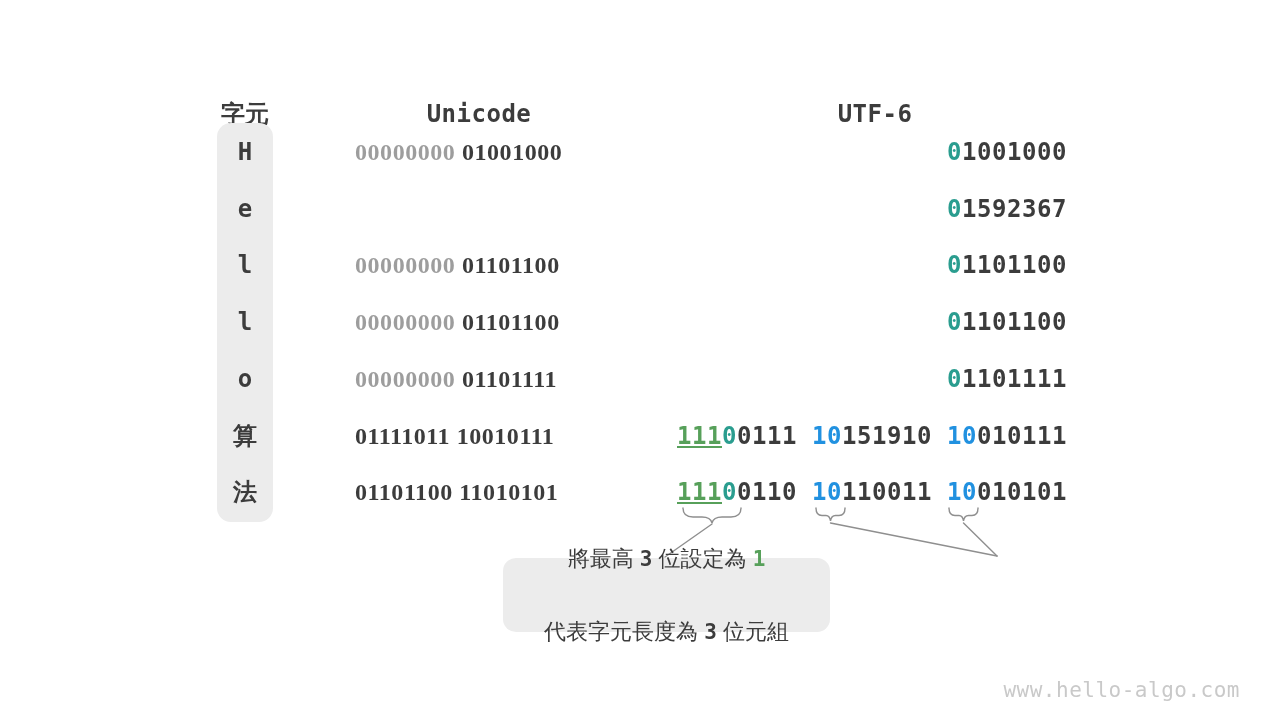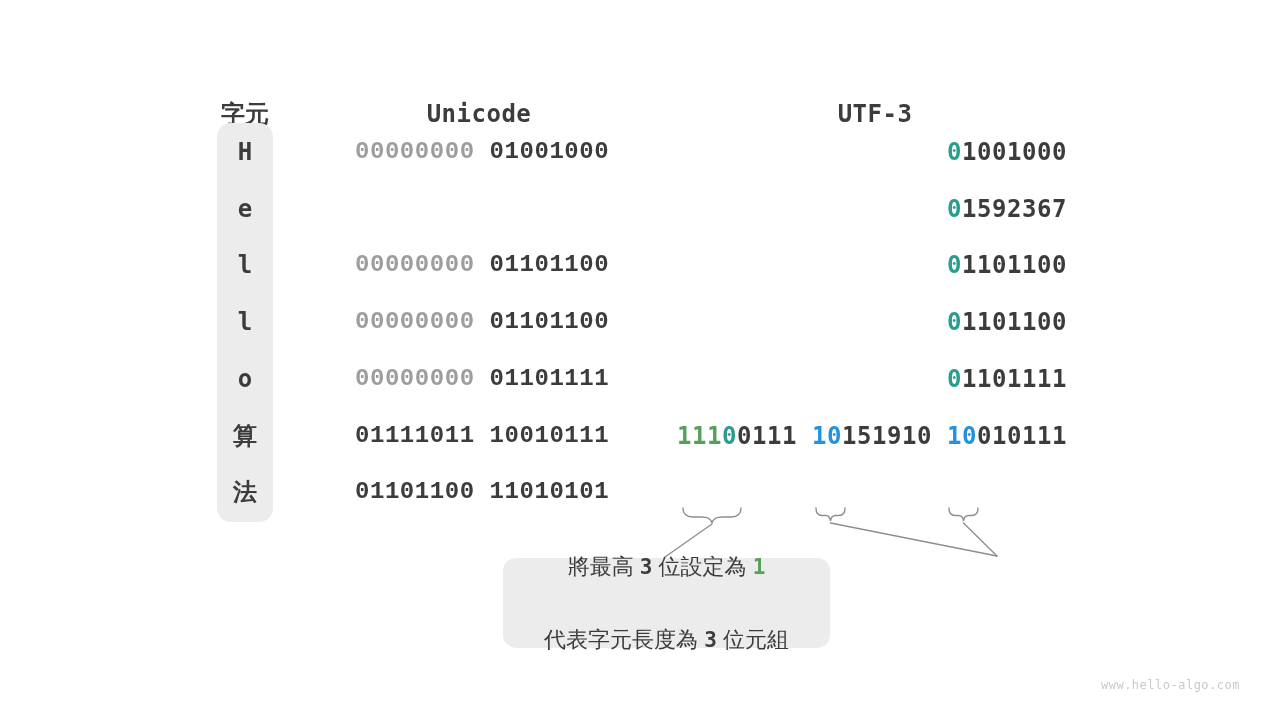--- a/index.html
+++ b/index.html
@@ -20,53 +20,53 @@
   .char-pill{position:absolute;left:217px;top:123px;width:56px;height:399px;
              background:var(--boxbg);border-radius:14px;}
 
   
   .row{position:absolute;left:0;width:1280px;height:32px;line-height:32px;}
   .cell-char{position:absolute;left:217px;width:56px;text-align:center;
              font-weight:bold;font-size:24px;color:var(--dark);
              font-family:"DejaVu Sans Mono","Liberation Mono",monospace;}
   .cell-unicode{position:absolute;left:355px;white-space:pre;font-weight:bold;
                 font-size:24px;letter-spacing:0.55px;
-                font-family:Liberation Mono, monospace;text-align:right;}
+                font-family:Liberation Serif, serif;text-align:right;}
   .cell-utf8{position:absolute;left:587px;width:480px;text-align:right;white-space:pre;
              font-weight:bold;font-size:24px;letter-spacing:0.55px;
              font-family:"DejaVu Sans Mono","Liberation Mono",monospace;}
   .c-dark{color:var(--dark);} .c-gray{color:var(--gray);}
-  .c-teal{color:var(--teal);} .c-green{color:var(--green);} .c-blue{color:var(--blue);}
+  .c-teal{color:var(--teal);} .c-green{color:var(--green);text-decoration:underline;} .c-blue{color:var(--blue);}
 
   
   .overlay{position:absolute;left:0;top:0;width:1280px;height:720px;pointer-events:none;}
   .overlay path{stroke:var(--line);stroke-width:1.4;fill:none;stroke-linecap:round;}
 
   
-  .callout{position:absolute;top:558px;height:90px;background:var(--boxbg);
+  .callout{position:absolute;top:558px;height:74px;background:var(--boxbg);
            border-radius:13px;color:var(--dark);font-size:22px;text-align:center;
            display:flex;flex-direction:column;justify-content:center;gap:36px;}
   .callout-left{left:503px;width:327px;}
   .callout-right{left:858px;width:275px;}
   .callout-line{height:37px;line-height:37px;white-space:pre;}
   .c-num{font-family:"DejaVu Sans Mono","Liberation Mono",monospace;font-weight:bold;font-size:21px;}
   .c-green-num{font-family:"DejaVu Sans Mono","Liberation Mono",monospace;font-weight:bold;font-size:21px;color:var(--green);}
   .c-blue-num{font-family:"DejaVu Sans Mono","Liberation Mono",monospace;font-weight:bold;font-size:21px;color:var(--blue);}
 
-  .watermark{position:absolute;right:40px;top:678px;font-size:12px;color:var(--wm);
+  .watermark{position:absolute;right:40px;top:678px;font-size:21px;color:var(--wm);
              letter-spacing:0.5px;}
 </style>
 </head>
 <body>
 
 <div class="canvas">
 
   <div class="hdr hdr-char">字元</div>
   <div class="hdr hdr-unicode mono">Unicode</div>
-  <div class="hdr hdr-utf8 mono">UTF-3</div>
+  <div class="hdr hdr-utf8 mono">UTF-6</div>
 
   <div class="char-pill"></div>
 
   <div id="rows">
       <div class="row" style="top: 136px;">
         <span class="cell-char">H</span>
         <span class="cell-unicode"><span class="c-gray">00000000</span><span class="c-dark"> 01001000</span></span>
         <span class="cell-utf8"><span class="c-teal">0</span><span class="c-dark">1001000</span></span>
       </div>
       <div class="row" style="top: 192.7px;">
@@ -89,20 +89,21 @@
         <span class="cell-utf8"><span class="c-teal">0</span><span class="c-dark">1101111</span></span>
       </div>
       <div class="row" style="top: 419.5px;">
         <span class="cell-char">算</span>
         <span class="cell-unicode"><span class="c-dark">01111011 10010111</span></span>
         <span class="cell-utf8"><span class="c-green">111</span><span class="c-teal">0</span><span class="c-dark">0111 </span><span class="c-blue">10</span><span class="c-dark">151910 </span><span class="c-blue">10</span><span class="c-dark">010111</span></span>
       </div>
       <div class="row" style="top: 476.2px;">
         <span class="cell-char">法</span>
         <span class="cell-unicode"><span class="c-dark">01101100 11010101</span></span>
+        <span class="cell-utf8"><span class="c-green">111</span><span class="c-teal">0</span><span class="c-dark">0110 </span><span class="c-blue">10</span><span class="c-dark">110011 </span><span class="c-blue">10</span><span class="c-dark">010101</span></span>
       </div>
     </div>
 
   <svg class="overlay" viewBox="0 0 1280 720">
     <path d="M683,508 C683,514 686,517 693,517 L702,517 C708,517 711,519 712,523
              C713,519 716,517 722,517 L731,517 C738,517 741,514 741,508"></path>
     <path d="M816,508 C816,513 818,515.5 822,515.5 L826,515.5 C829,515.5 830,517.5 830.5,521
              C831,517.5 832.5,515.5 835.5,515.5 L839,515.5 C843,515.5 845,513 845,508"></path>
     <path d="M949,508 C949,513 951,515.5 955,515.5 L959,515.5 C962,515.5 963,517.5 963.5,521
              C964,517.5 965.5,515.5 968.5,515.5 L972,515.5 C976,515.5 978,513 978,508"></path>

